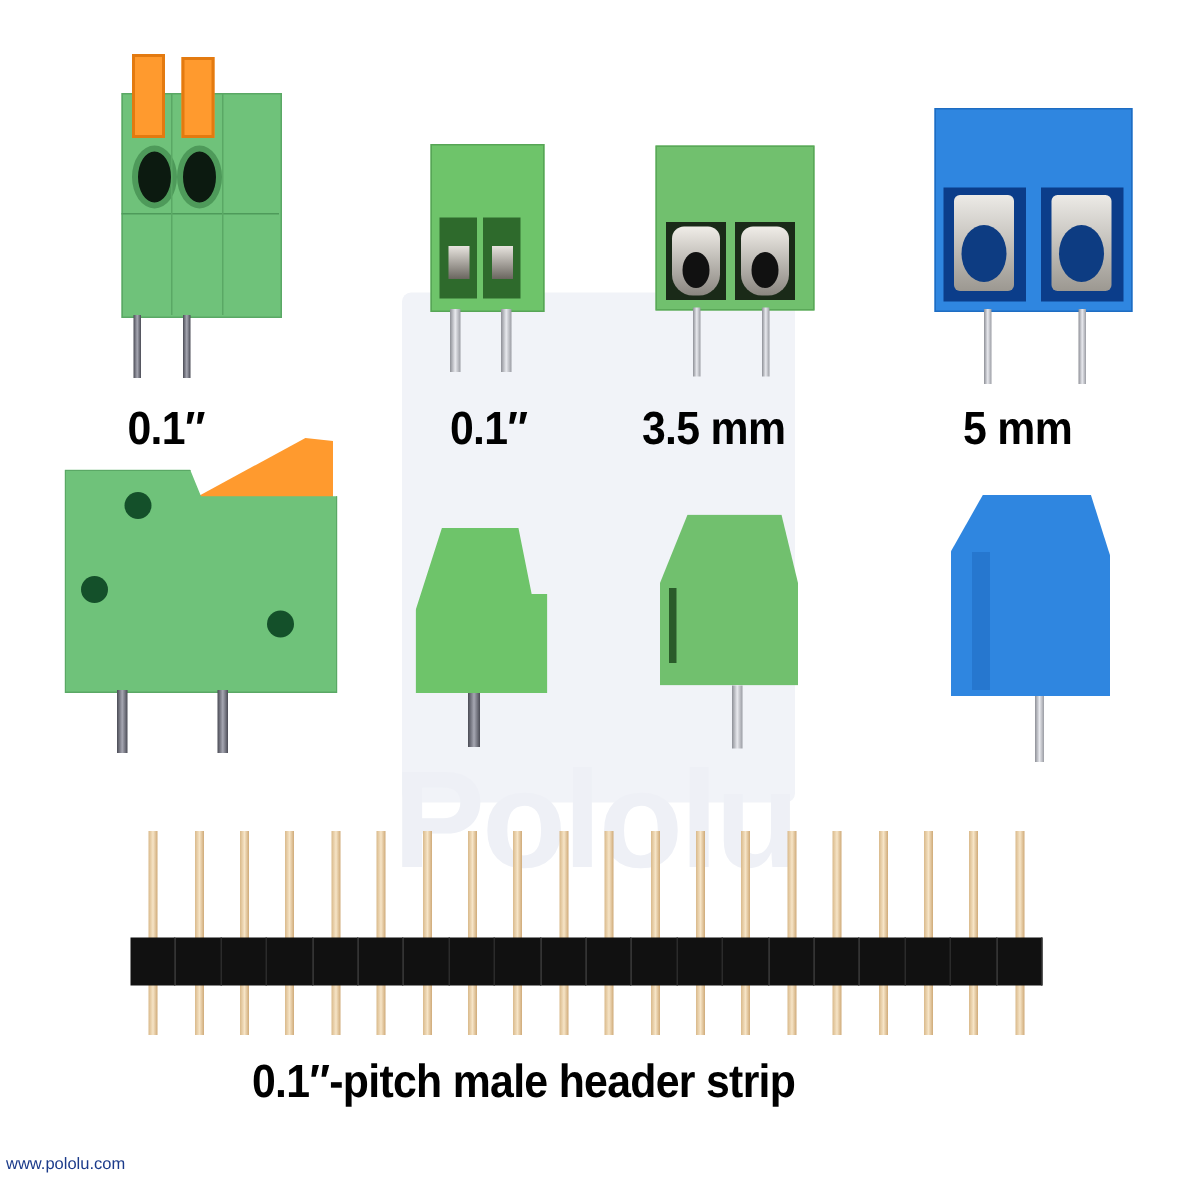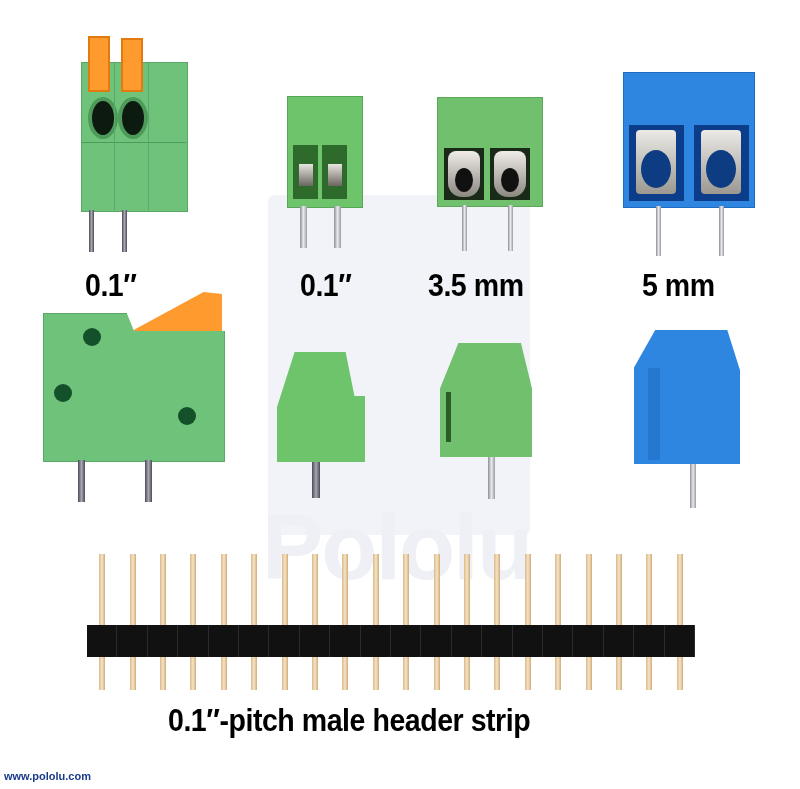--- a/index.html
+++ b/index.html
@@ -1,20 +1,20 @@
 <!DOCTYPE html>
 <html><head>
 <meta charset="utf-8">
 <style>
   html,body{margin:0;padding:0;background:#fff;}
   body{width:800px;height:789px;position:relative;overflow:hidden;font-family:"Liberation Sans",sans-serif;}
   .abs{position:absolute;}
   .label{position:absolute;font-weight:bold;color:#000;font-size:31px;letter-spacing:-0.5px;transform:scaleX(0.92);transform-origin:left top;white-space:nowrap;}
   .wm{position:absolute;color:#eef0f6;font-weight:bold;}
-  .footer{position:absolute;left:4px;top:770px;font-size:11px;color:#1a3a8a;font-weight:bold;}
+  .footer{position:absolute;left:4px;top:770px;font-size:11px;color:#1a3a8a;}
   .pin{position:absolute;background:linear-gradient(90deg,#d9b98a,#f6e4c6,#cfaa78);}
   .spin{position:absolute;background:linear-gradient(90deg,#8d8f96,#e8e9ee,#9a9ca3);}
   .dpin{position:absolute;background:linear-gradient(90deg,#4a4b55,#a6a7b2,#4a4b55);}
   .hs-block{position:absolute;background:#111;border-right:1px solid #2b2b2b;}
 </style>
 </head>
 <body>
 
 <div class="wm" style="left:268px;top:195px;width:262px;height:340px;background:#f1f3f8;border-radius:6px;"></div>
 <div class="wm" style="left:262px;top:495px;font-size:92px;letter-spacing:-2px;">Pololu</div>

